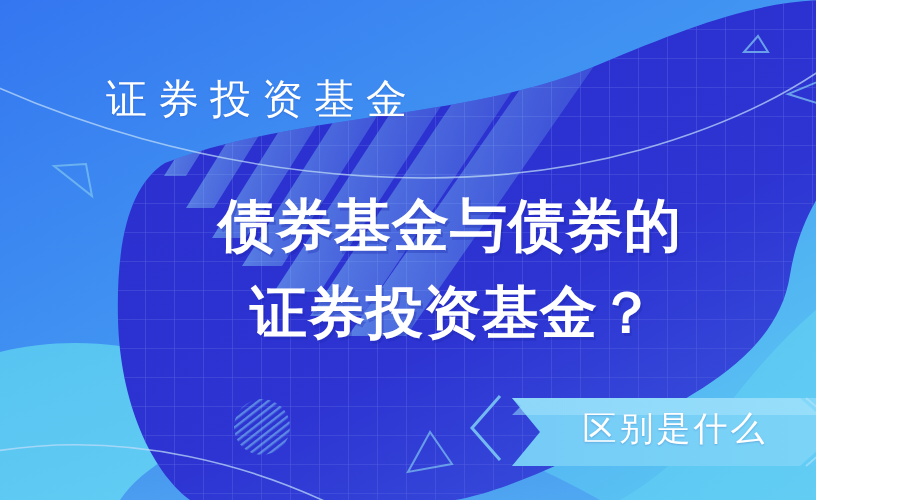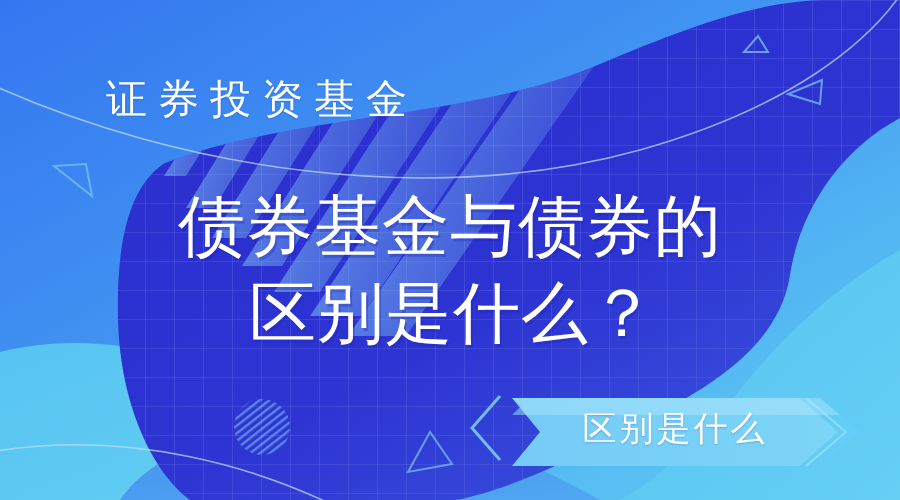--- a/index.html
+++ b/index.html
@@ -3,21 +3,21 @@
 <meta charset="utf-8">
 <title>证券投资基金</title>
 <style>
   html, body {
     margin: 0;
     padding: 0;
     background: #ffffff;
   }
   #poster {
     position: relative;
-    width: 900px;
+    width: 816px;
     height: 500px;
     overflow: hidden;
     font-family: "Liberation Sans", "DejaVu Sans", sans-serif;
     user-select: none;
   }
   #poster svg.layer {
     position: absolute;
     left: 0;
     top: 0;
     width: 900px;
@@ -49,23 +49,23 @@
 
   #title-block {
     position: absolute;
     left: 0;
     top: 182px;
     width: 900px;
     text-align: center;
   }
   .title-line {
     display: block;
-    font-size: 67px;
+    font-size: 57px;
     line-height: 87px;
-    font-weight: 400;
+    font-weight: 700;
     color: #ffffff;
     letter-spacing: 1px;
     white-space: nowrap;
     text-shadow: 2px 3px 0 rgba(28, 36, 170, 0.30);
   }
   #title-line-2 { margin-left: 6px; }
 
   #banner-label {
     position: absolute;
     left: 560px;
@@ -236,20 +236,20 @@
 
     </g>
   </svg>
 
   <div class="text-layer">
 
     <div id="subtitle">证券投资基金</div>
 
     <div id="title-block">
       <span class="title-line" id="title-line-1">债券基金与债券的</span>
-      <span class="title-line" id="title-line-2">区别是什么？</span>
+      <span class="title-line" id="title-line-2">证券投资基金？</span>
     </div>
 
     <div id="banner-label">区别是什么</div>
 
   </div>
 
 </div>
 
 </body></html>

